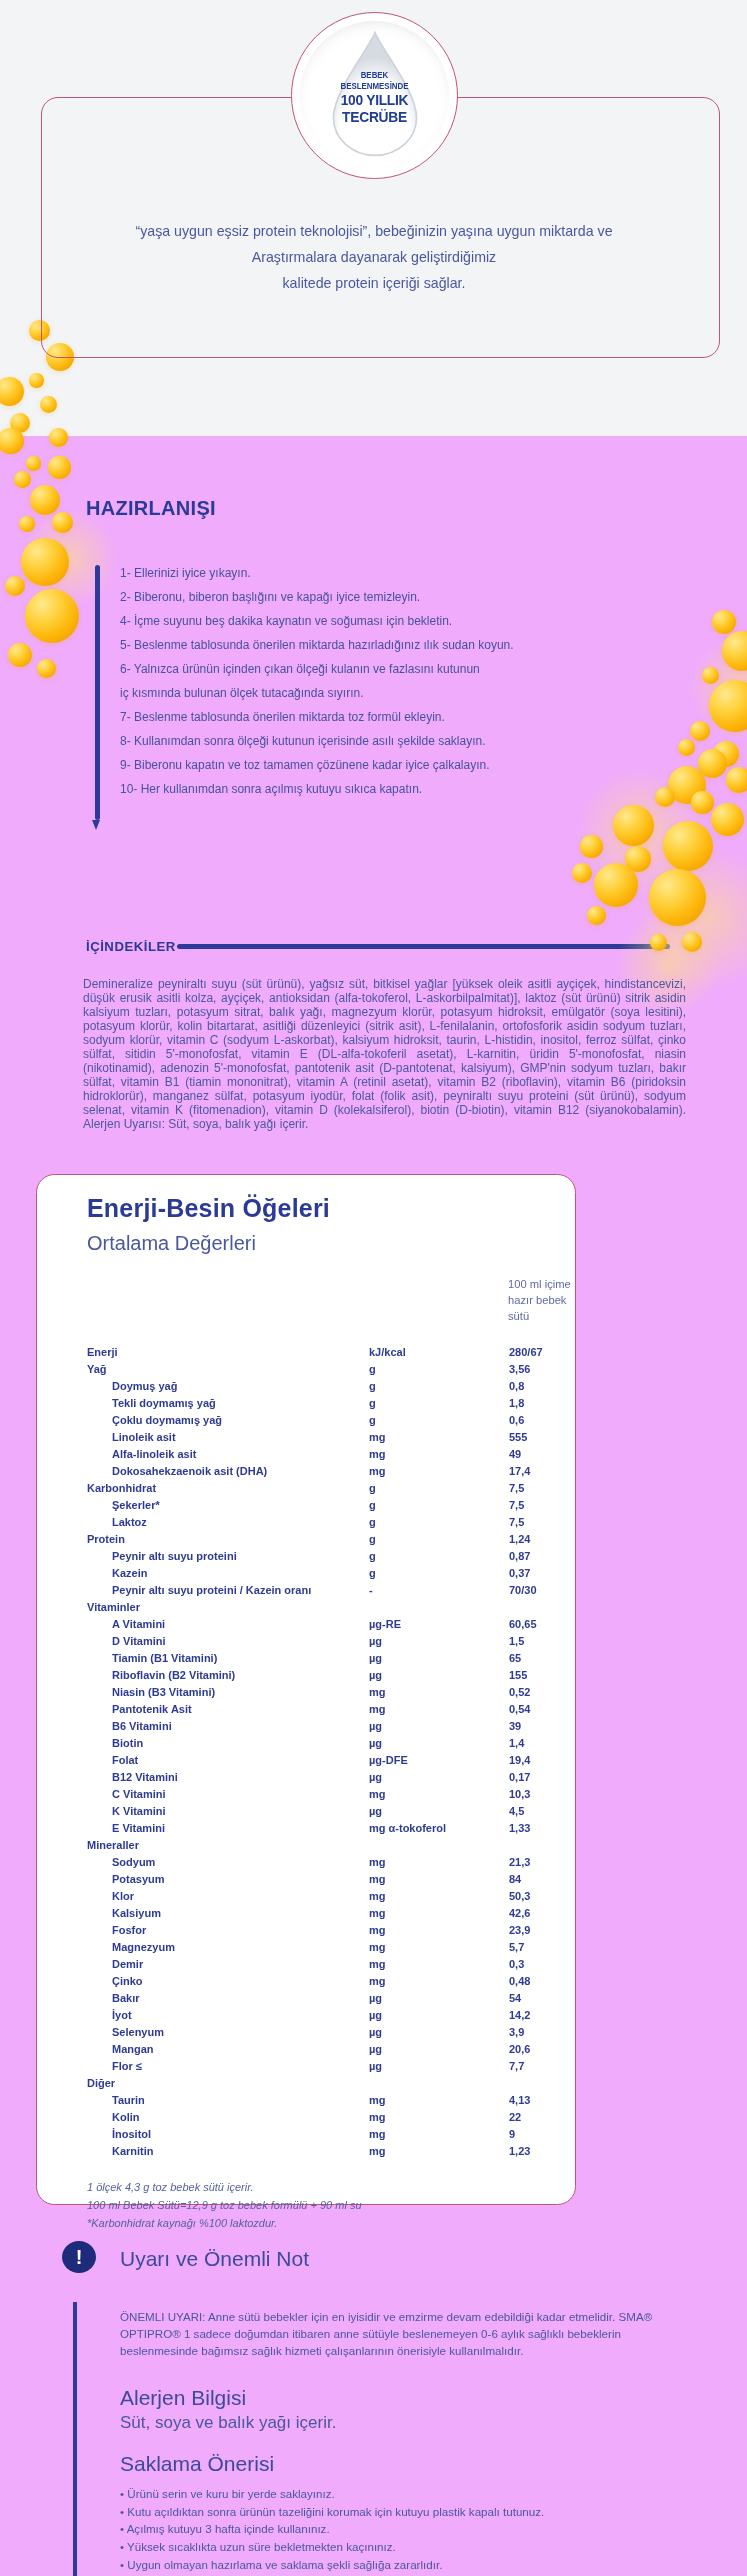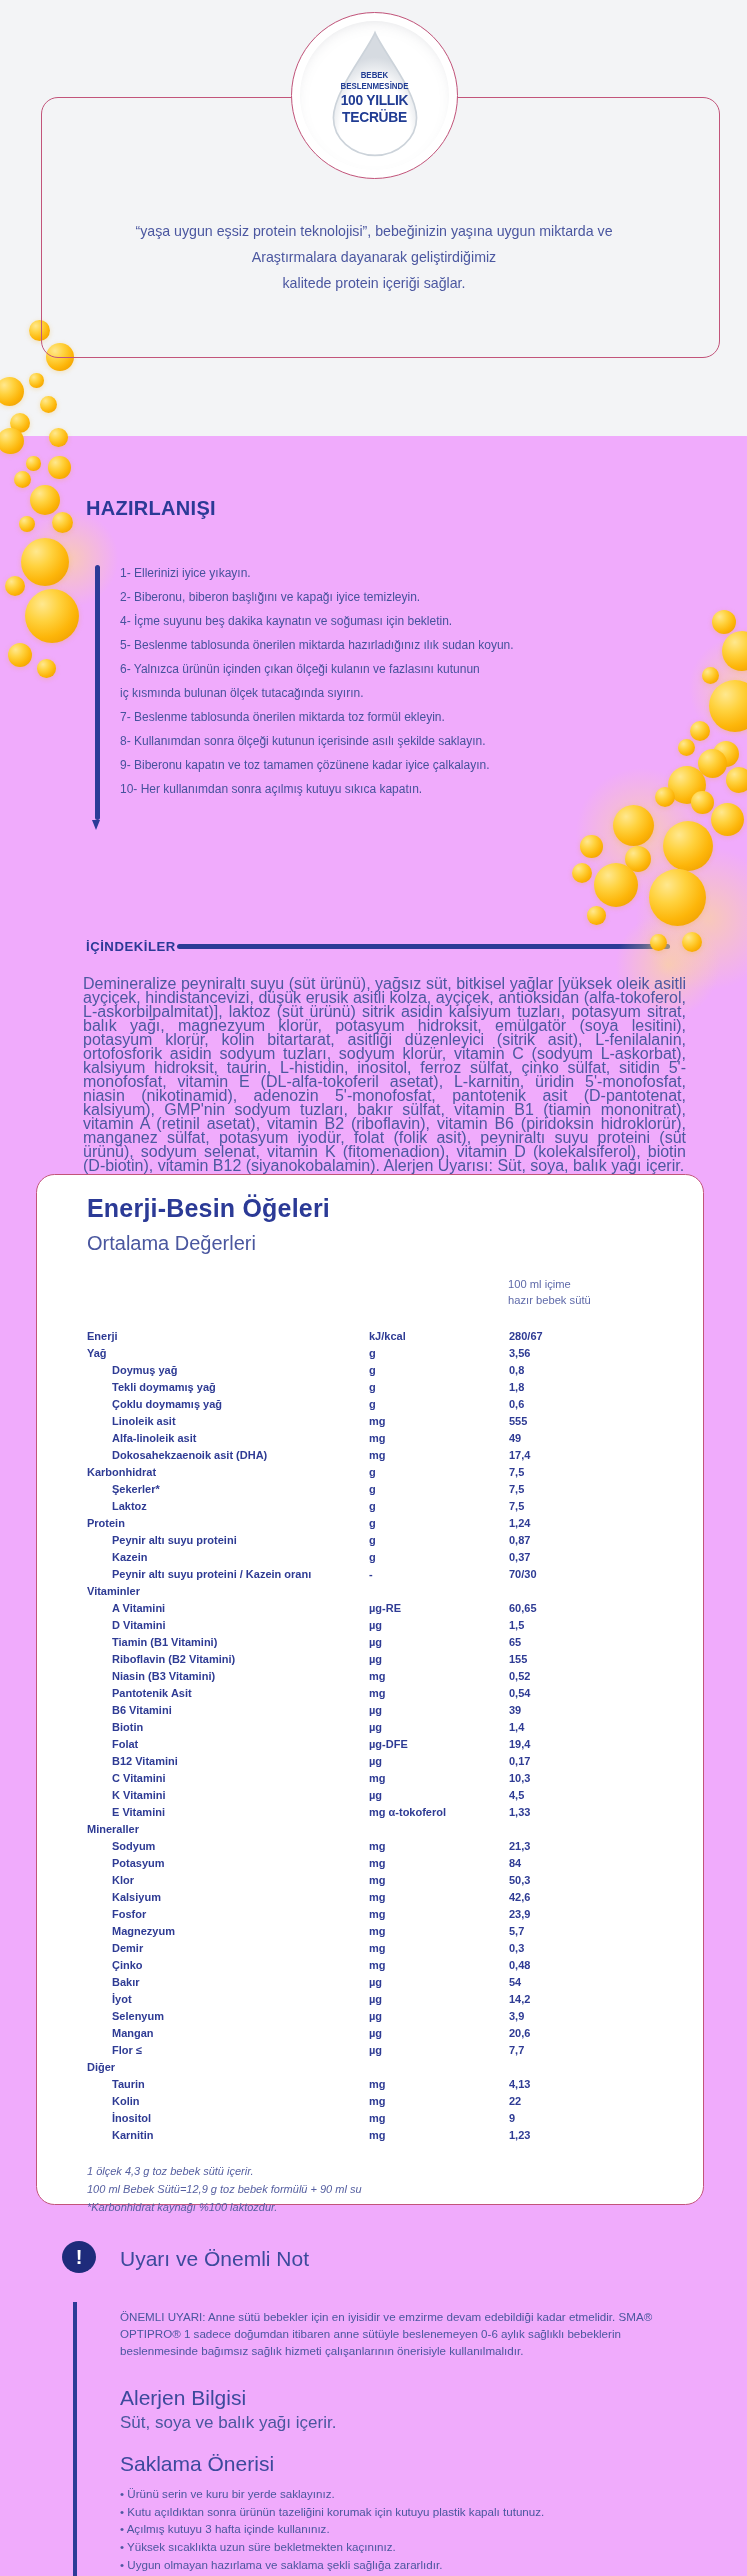--- a/index.html
+++ b/index.html
@@ -30,24 +30,24 @@
   
   .prep-title{left:86px;top:497px;font-size:20px;font-weight:800;color:#2b3a96;letter-spacing:0.3px;z-index:3;}
   .steps-line{left:95px;top:565px;width:4.6px;height:255px;background:#2c3b97;border-radius:2.6px;z-index:3;}
   .steps-arrow{left:92px;top:820px;width:0;height:0;border-left:4.6px solid transparent;
                border-right:4.6px solid transparent;border-top:10px solid #2c3b97;z-index:3;}
   .steps{left:120px;top:561px;width:595px;z-index:3;}
   .step-line{font-size:12px;line-height:24px;color:#46529d;}
   
   .ing-title{left:86px;top:939px;font-size:13.2px;font-weight:800;color:#2b3a96;letter-spacing:0.5px;z-index:1;}
   .ing-rule{left:177px;top:944px;width:493px;height:5.3px;background:#2c3b97;border-radius:2.6px;z-index:1;}
-  .ing-text{left:83px;top:977px;width:603px;font-size:16px;line-height:14px;color:#4c58a0;
+  .ing-text{left:83px;top:977px;width:603px;font-size:12px;line-height:14px;color:#4c58a0;
             text-align:justify;z-index:3;}
   
-  .nut-card{left:36px;top:1174px;width:668px;height:1031px;background:#ffffff;border:1.3px solid #c2547a;
+  .nut-card{left:36px;top:1174px;width:540px;height:1031px;background:#ffffff;border:1.3px solid #c2547a;
             border-radius:18.5px;z-index:3;box-sizing:border-box;}
   .nut-title{margin:18.5px 0 0 50px;font-size:25px;font-weight:800;color:#2b3a96;letter-spacing:0.2px;}
   .nut-sub{margin:9.3px 0 0 50px;font-size:20px;font-weight:400;color:#4a579f;}
   .nut-colhead{margin:21px 0 20px 471px;font-size:11.2px;line-height:16px;color:#5f6aa9;}
   .ntable{margin:0 26.4px 0 50px;}
   .nrow{display:grid;grid-template-columns:282px 140px 1fr;height:17px;align-items:center;}
   .nrow span{font-size:11px;font-weight:700;color:#2e3b94;white-space:nowrap;}
   .nrow .ind{padding-left:25px;}
   .nut-notes{margin:18.5px 0 0 50px;}
   .note{font-size:11px;line-height:18px;color:#555fa0;font-style:italic;}

